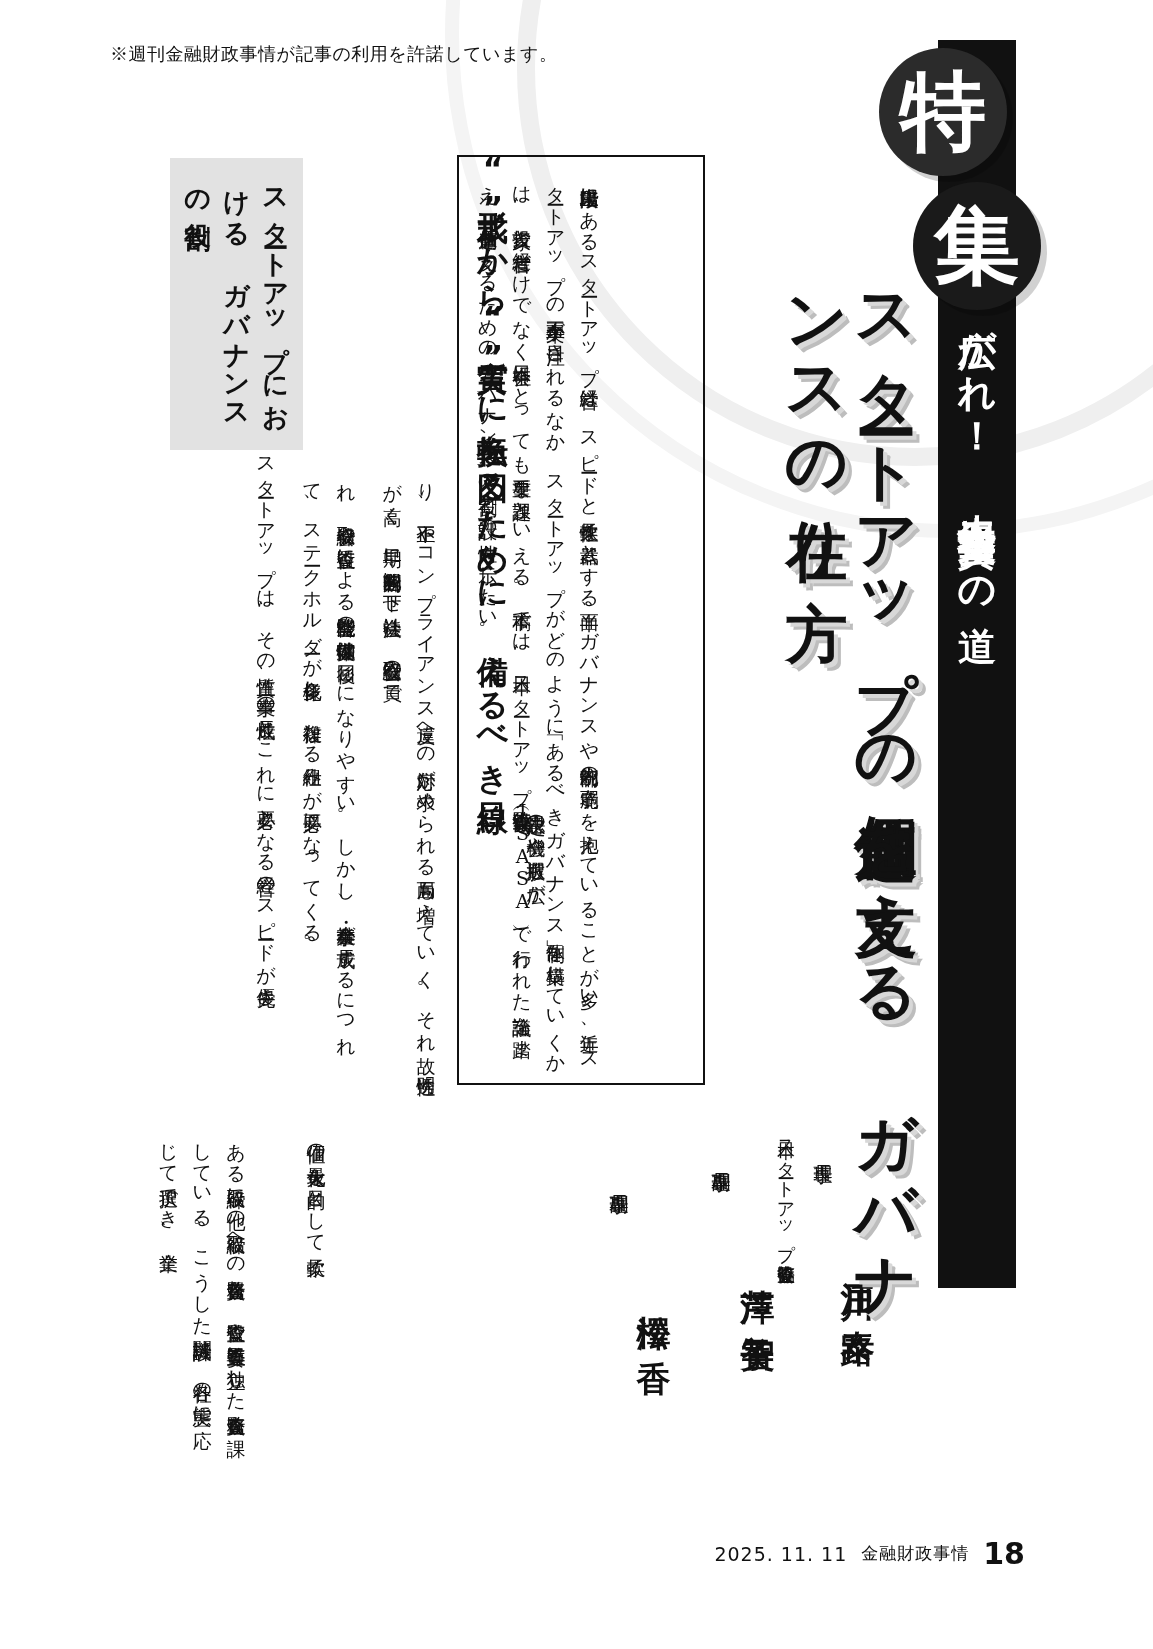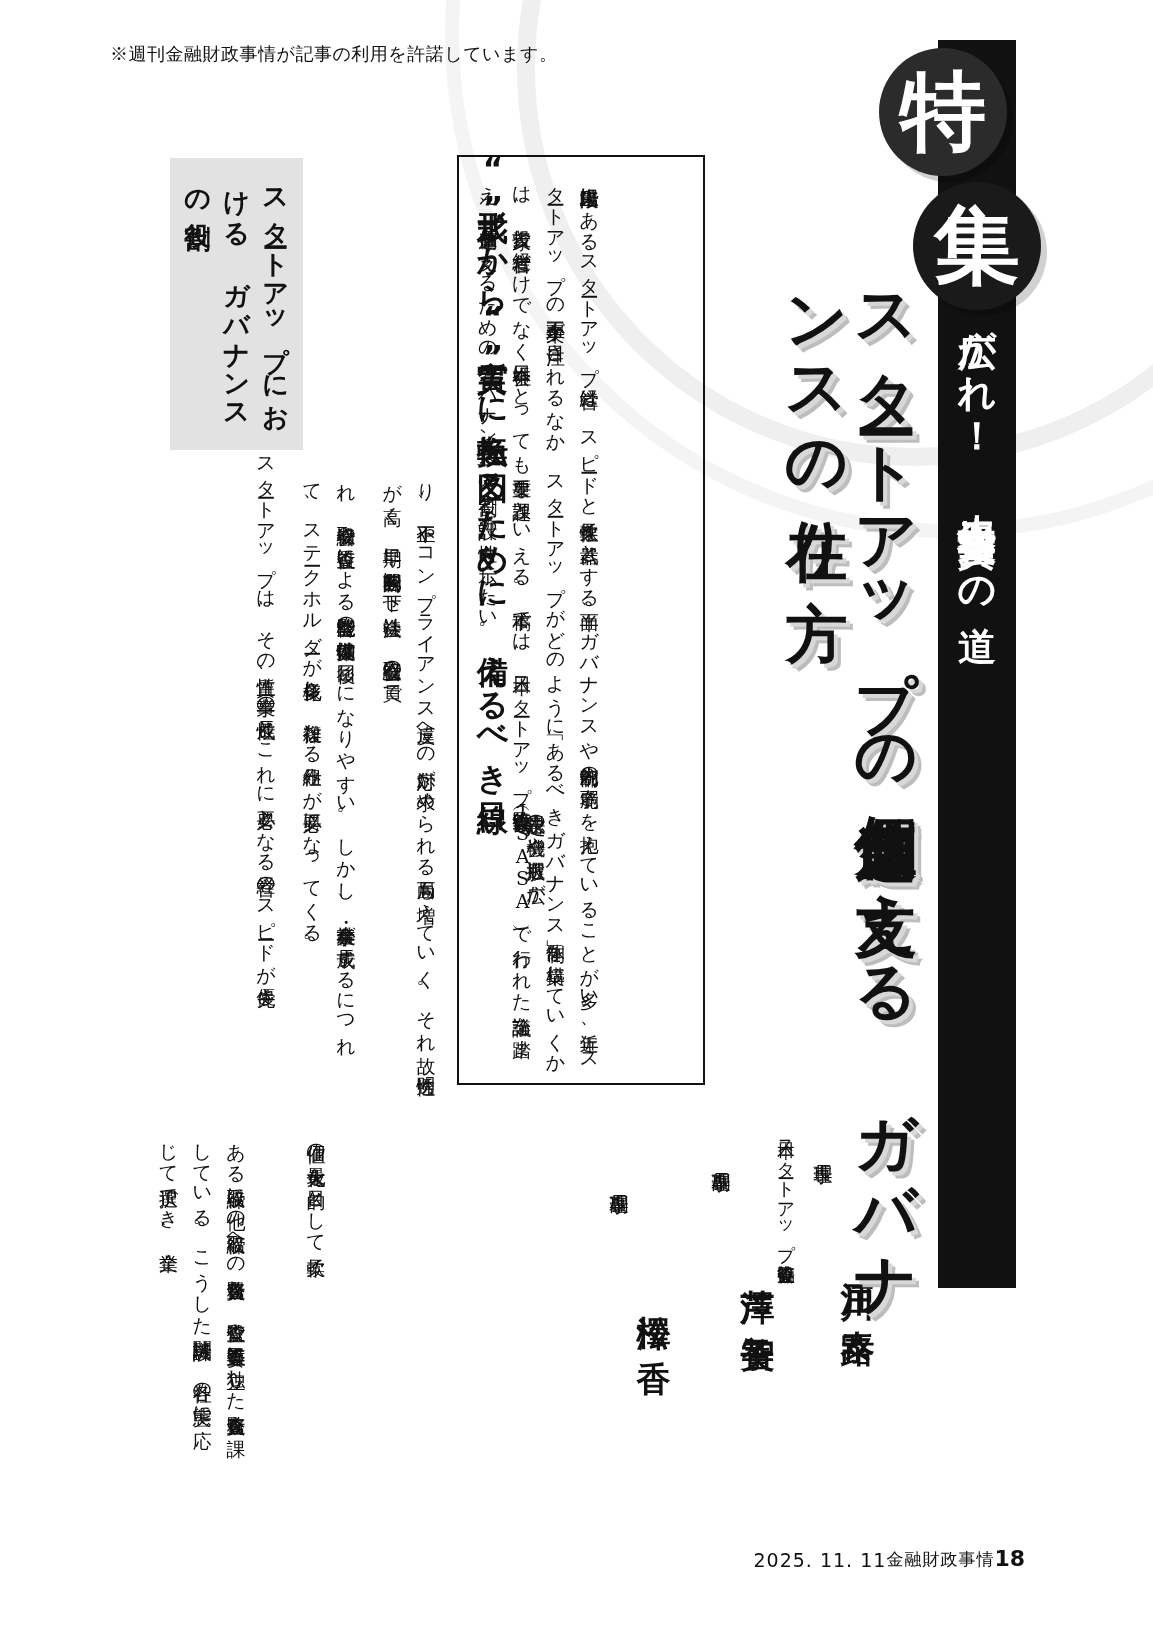--- a/index.html
+++ b/index.html
@@ -198,27 +198,27 @@
     position:absolute;right:476px;top:1288px;
     writing-mode:vertical-rl;text-orientation:upright;
     font-size:34px;font-weight:bold;height:150px;letter-spacing:2px;
     font-family:"DejaVu Sans", sans-serif;
   }
 
   
   .footer{
     position:absolute;
     right:128px;bottom:78px;
-    display:flex;align-items:flex-end;gap:0;
+    display:flex;align-items:center;gap:14px;
     z-index:6;
     font-family:"DejaVu Sans", sans-serif;
   }
   .footer .date{font-size:19px;letter-spacing:1px;}
   .footer .mag{font-size:17px;letter-spacing:1px;}
-  .footer .pg{font-size:22px;font-weight:bold;}
+  .footer .pg{font-size:30px;font-weight:bold;}
 </style>
 </head>
 <body>
 
 <div class="bg-arc"></div>
 <div class="bg-arc2"></div>
 
 <div class="note">※週刊金融財政事情が記事の利用を許諾しています。</div>
 
 <div class="banner"></div>

